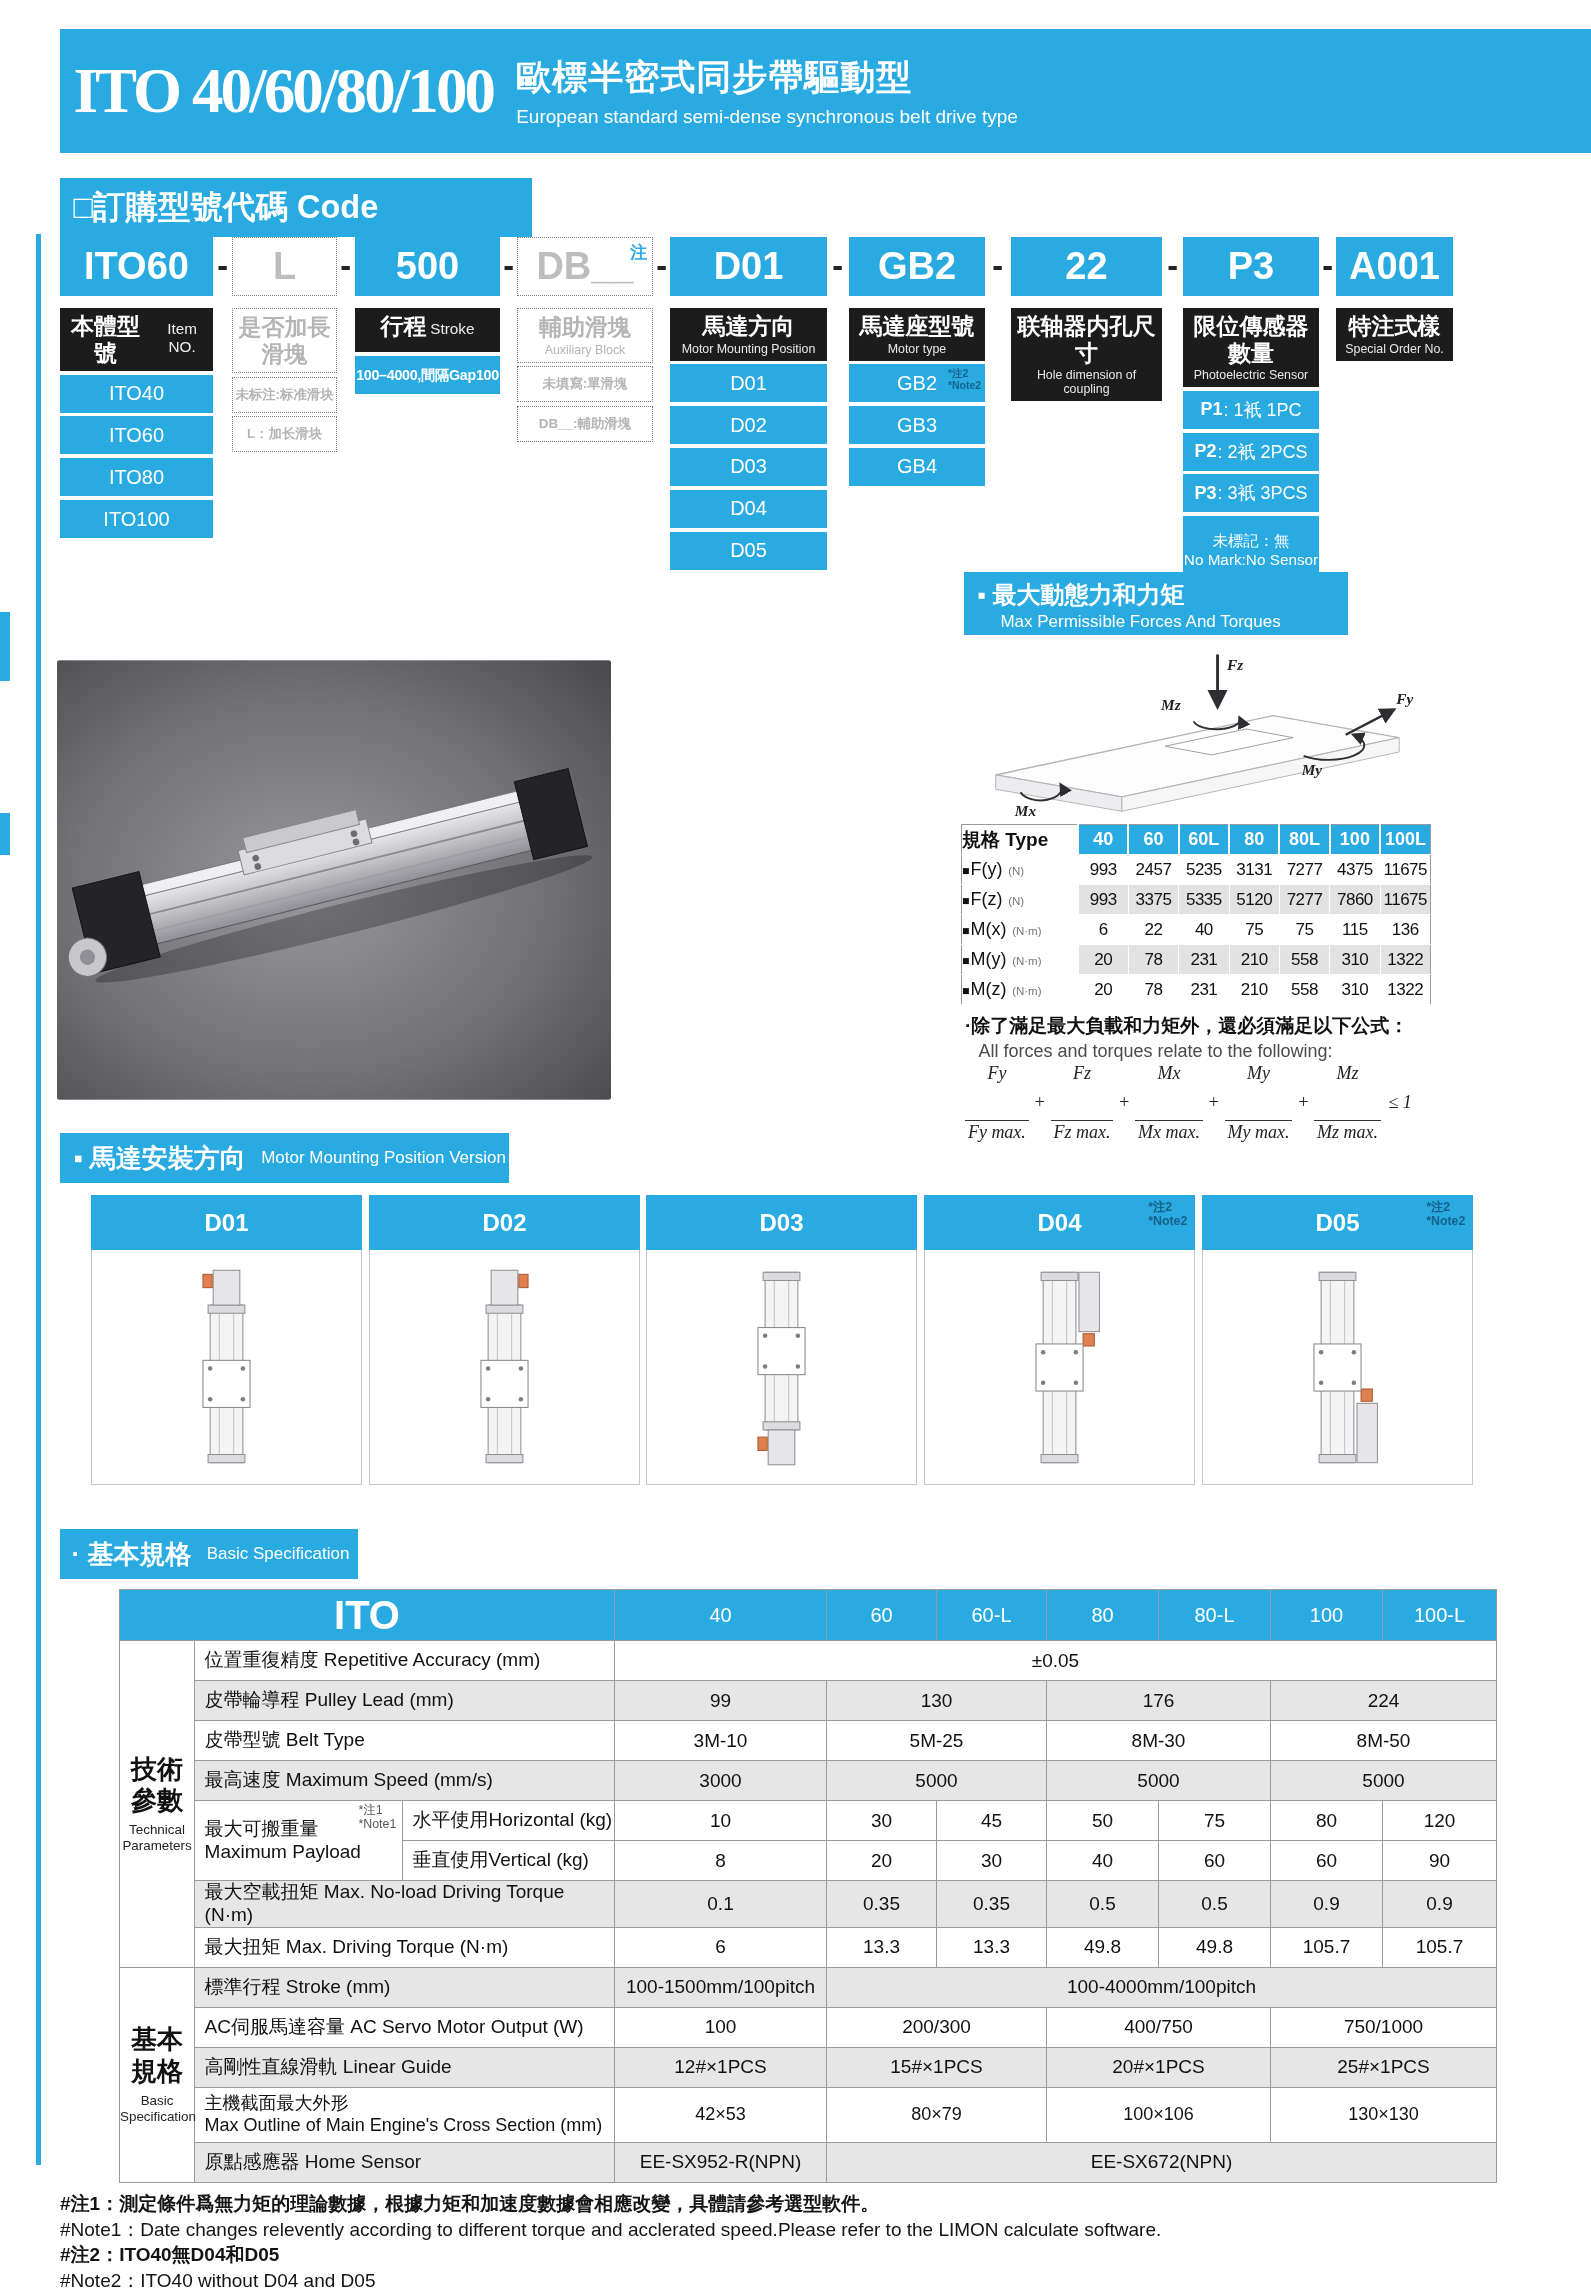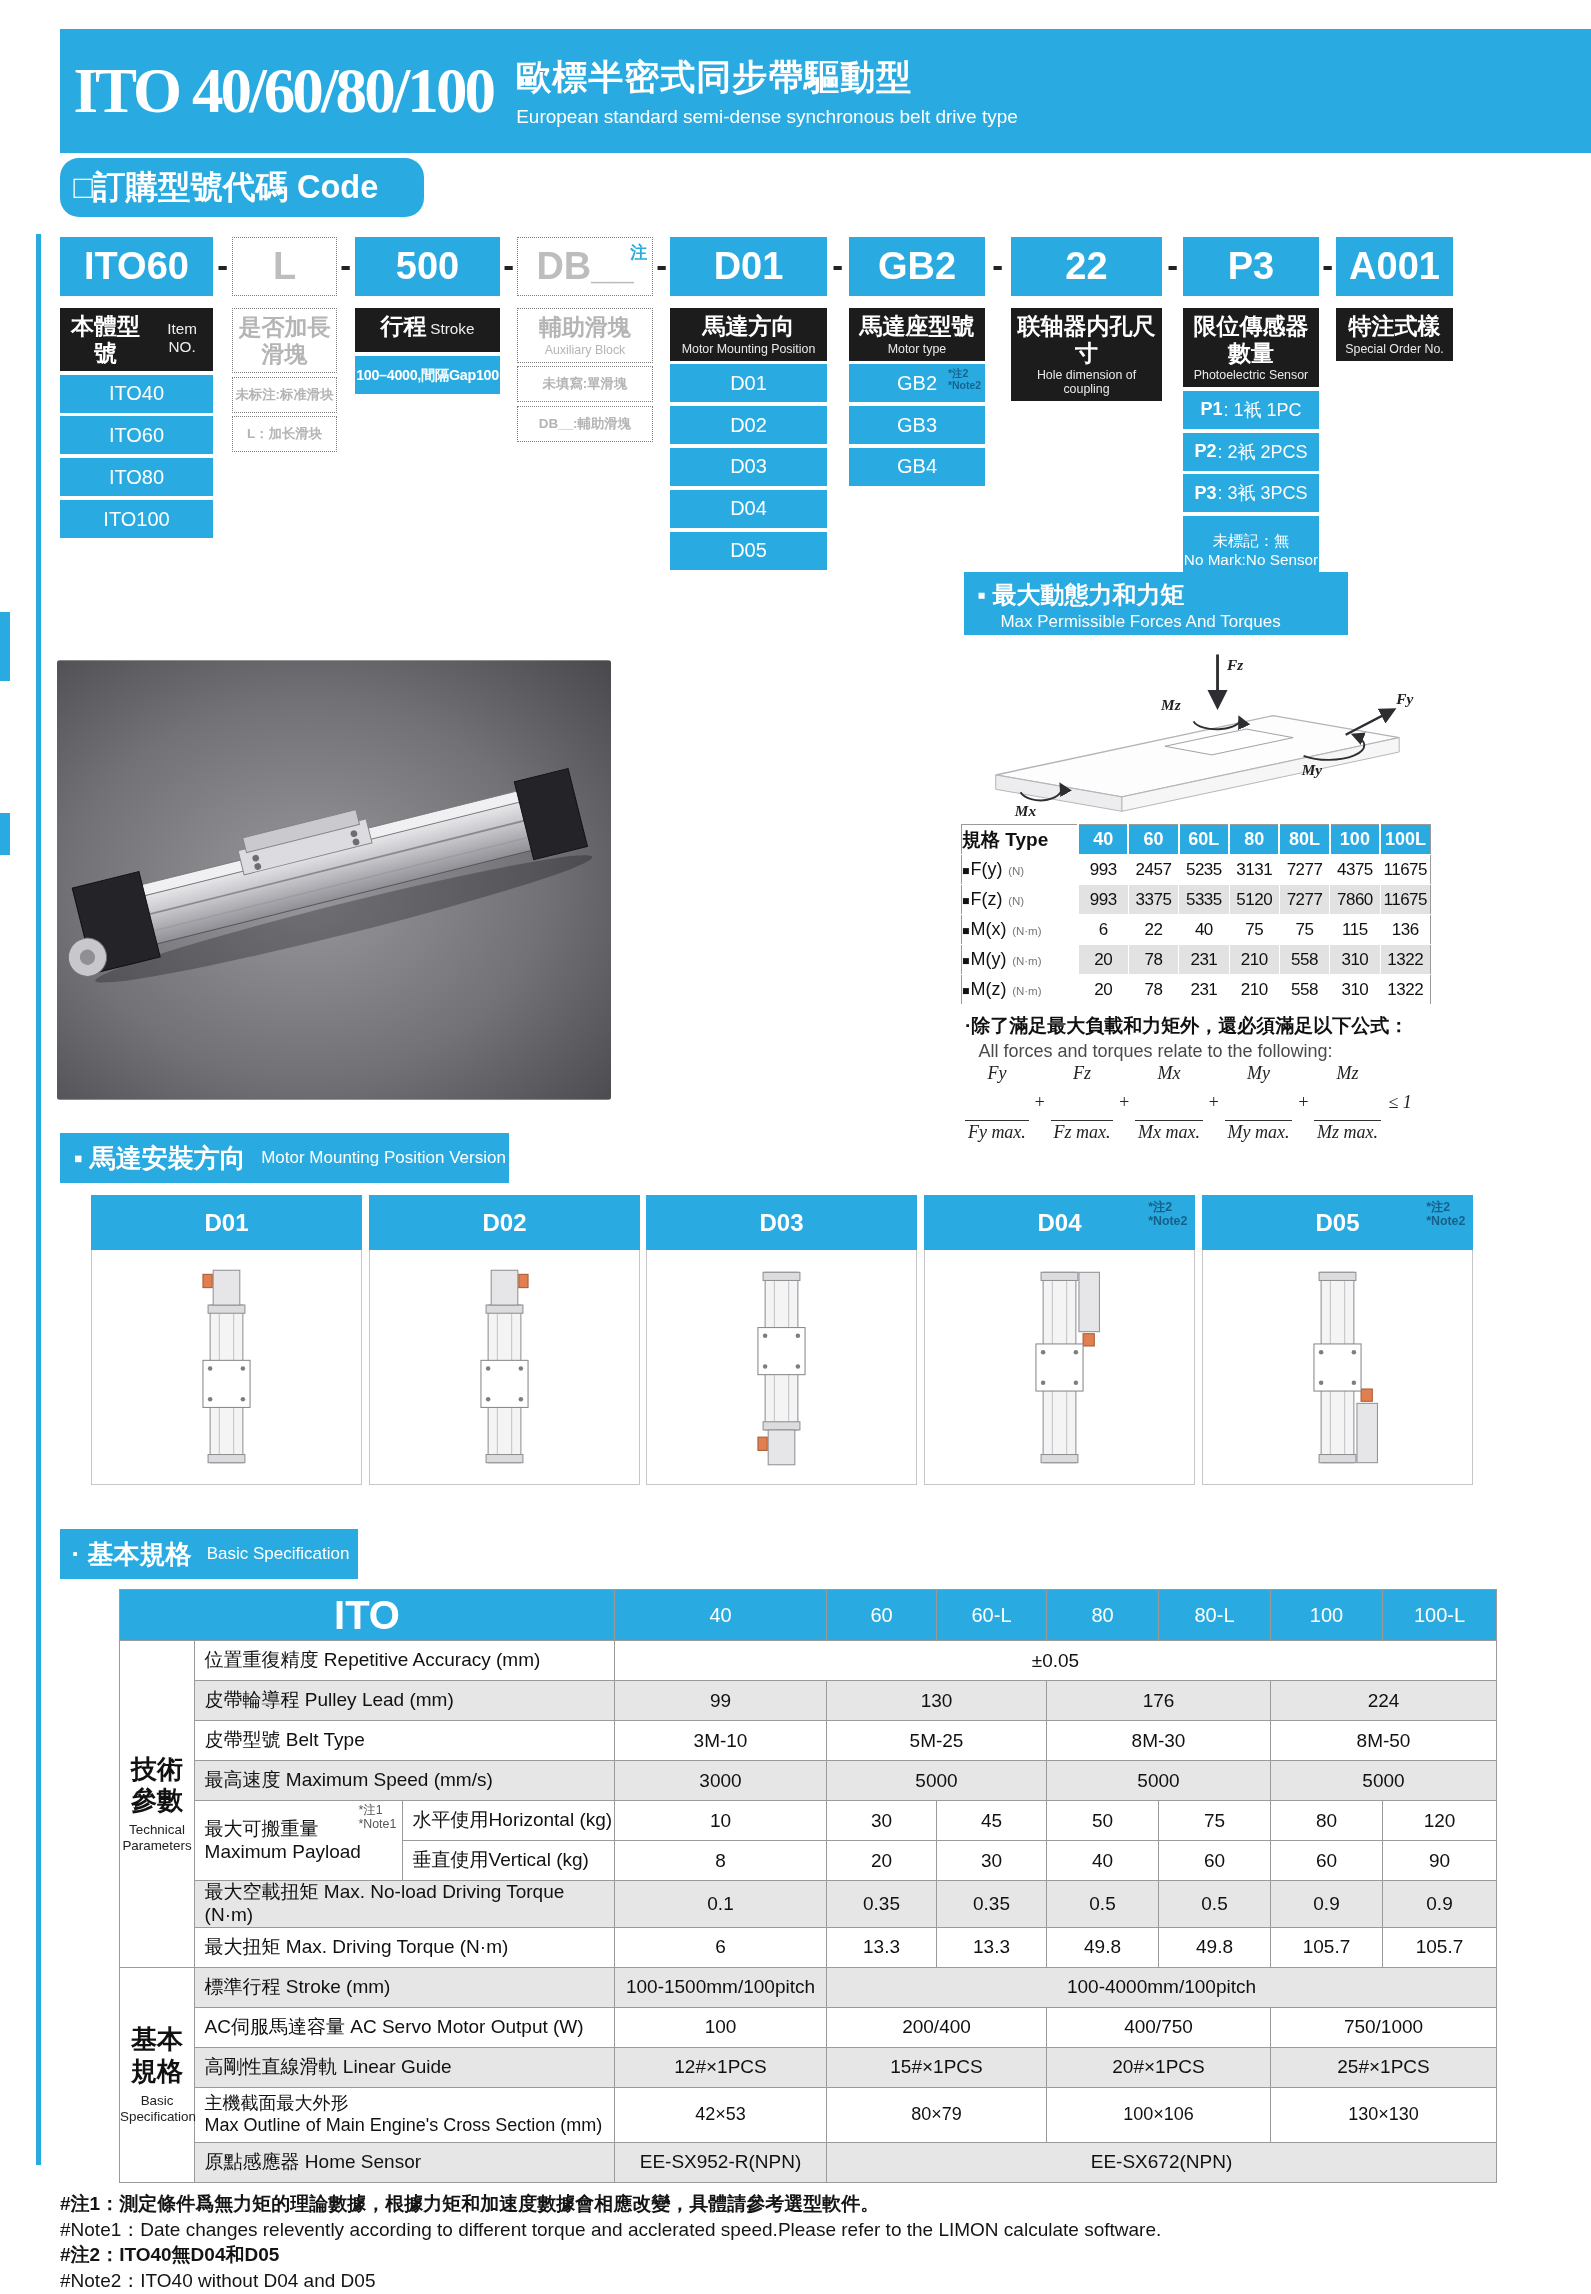--- a/index.html
+++ b/index.html
@@ -16,21 +16,21 @@
   .banner{position:absolute;left:60px;top:29px;right:0;height:124px;background:var(--accent);
           color:#fff;display:flex;align-items:center;}
   .banner-title{font-family:"Liberation Serif",serif;font-weight:bold;font-size:63px;line-height:1;
                 margin-left:13.4px;letter-spacing:-2.9px;white-space:nowrap;}
   .banner-sub{margin-left:23px;}
   .sub-zh{font-size:35px;font-weight:bold;letter-spacing:1px;}
   .sub-en{font-size:19px;margin-top:4.8px;}
 
   
   .bar{position:absolute;background:var(--accent);color:#fff;display:flex;align-items:center;box-sizing:border-box;}
-  .code-bar{left:60px;top:158px;width:364px;height:59px;font-size:32.5px;font-weight:bold;padding-left:13.4px;border-radius:19px;}
+  .code-bar{left:60px;top:178px;width:472px;height:59px;font-size:32.5px;font-weight:bold;padding-left:13.4px;}
   .mount-bar{left:60px;top:1133px;width:449px;height:50px;padding-left:13.4px;}
   .spec-bar{left:60px;top:1529px;width:298px;height:50px;padding-left:11.5px;}
   .bar .zh{font-size:26px;font-weight:bold;white-space:nowrap;}
   .bar .en{font-size:17px;margin-left:15.3px;white-space:nowrap;}
 
   
   .code-col{position:absolute;top:237px;}
   .code-box{height:59px;display:flex;align-items:center;justify-content:center;font-size:38px;
             font-weight:bold;position:relative;box-sizing:border-box;}
   .code-box.cyan{background:var(--accent);color:#fff;}
@@ -683,21 +683,21 @@
             <div class="g-zh">基本規格</div>
             <div class="g-en">Basic Specification</div>
           </td>
           <td class="sp-label" colspan="2">標準行程 Stroke (mm)</td>
           <td class="sp-val">100-1500mm/100pitch</td>
           <td class="sp-val" colspan="6">100-4000mm/100pitch</td>
         </tr>
         <tr>
           <td class="sp-label" colspan="2">AC伺服馬達容量 AC Servo Motor Output (W)</td>
           <td class="sp-val">100</td>
-          <td class="sp-val" colspan="2">200/400</td>
+          <td class="sp-val" colspan="2">200/300</td>
           <td class="sp-val" colspan="2">400/750</td>
           <td class="sp-val" colspan="2">750/1000</td>
         </tr>
         <tr class="shade">
           <td class="sp-label" colspan="2">高剛性直線滑軌 Linear Guide</td>
           <td class="sp-val">12#×1PCS</td>
           <td class="sp-val" colspan="2">15#×1PCS</td>
           <td class="sp-val" colspan="2">20#×1PCS</td>
           <td class="sp-val" colspan="2">25#×1PCS</td>
         </tr>

